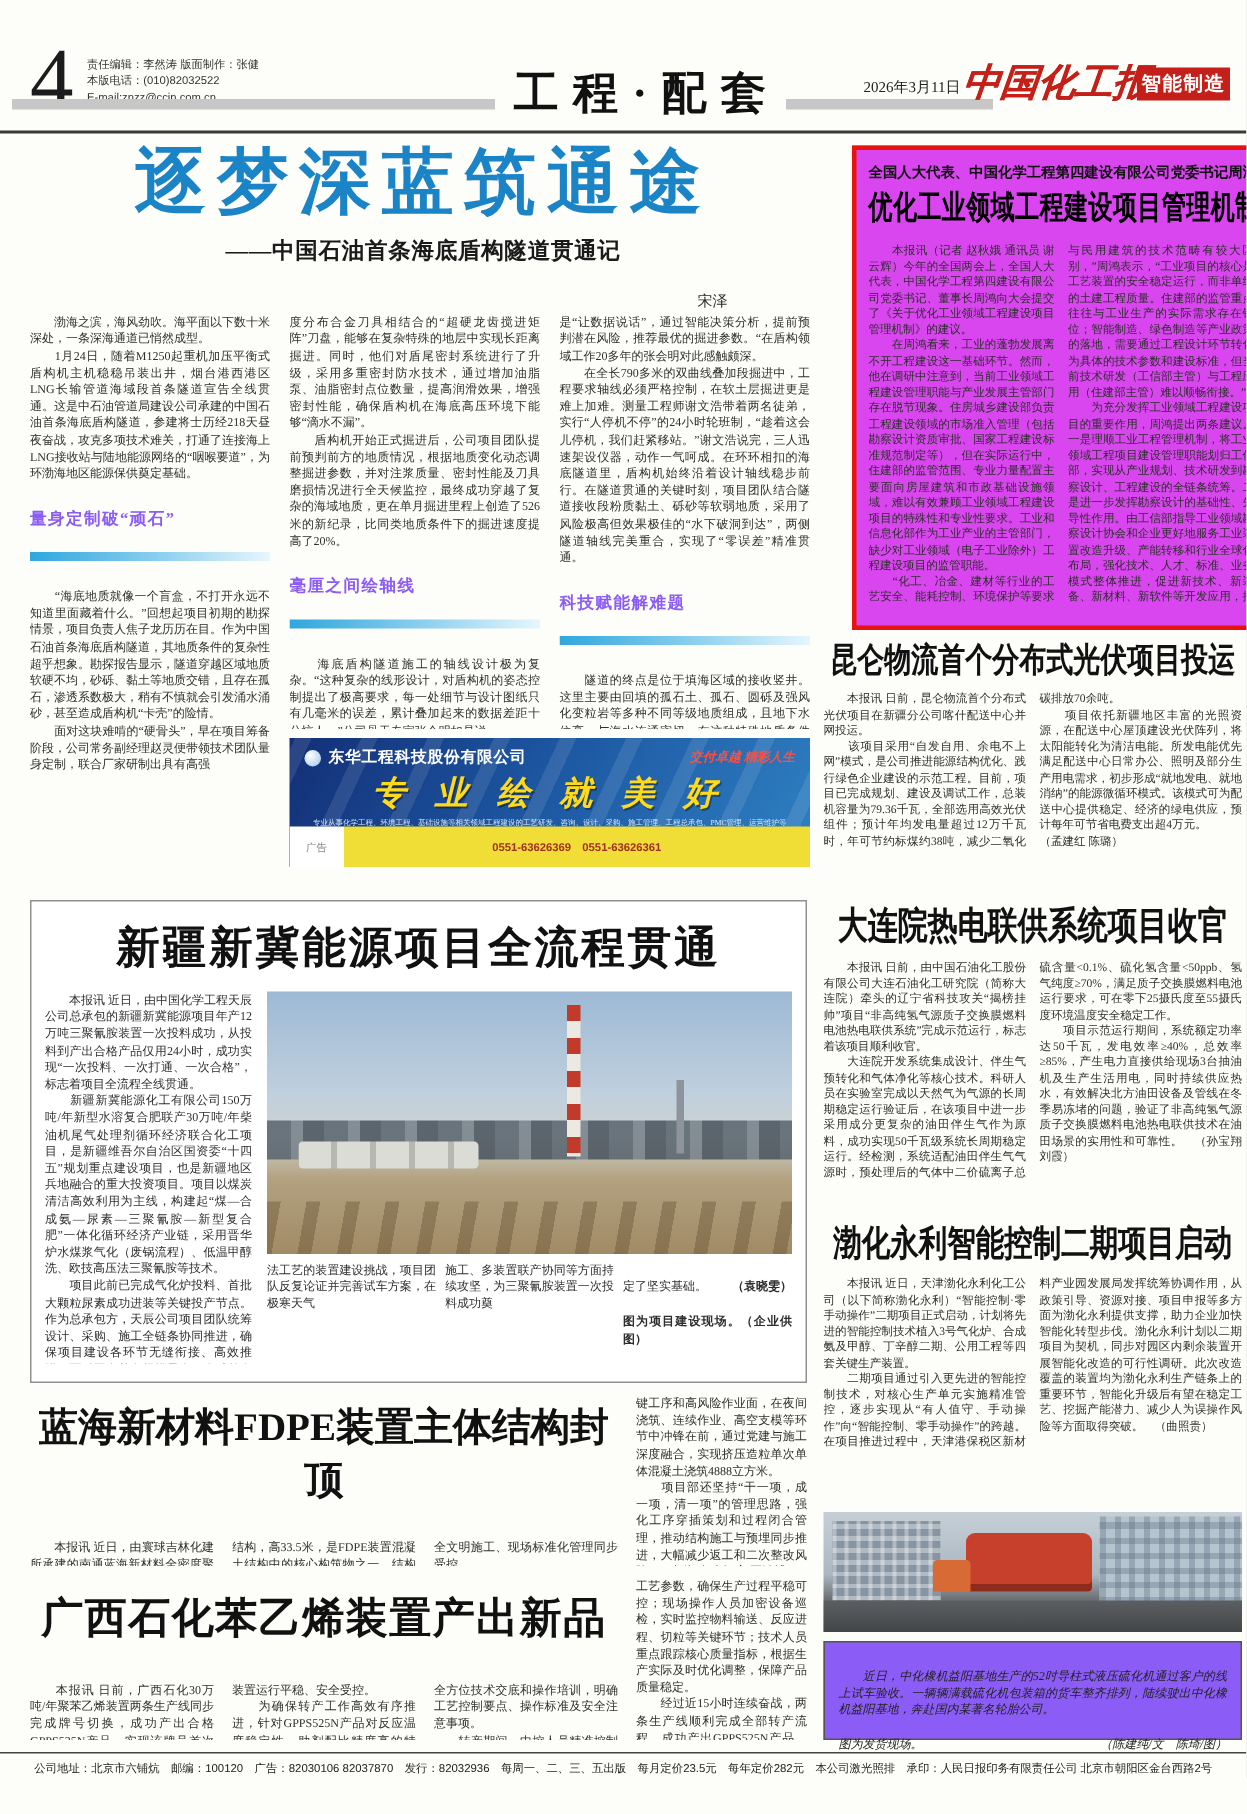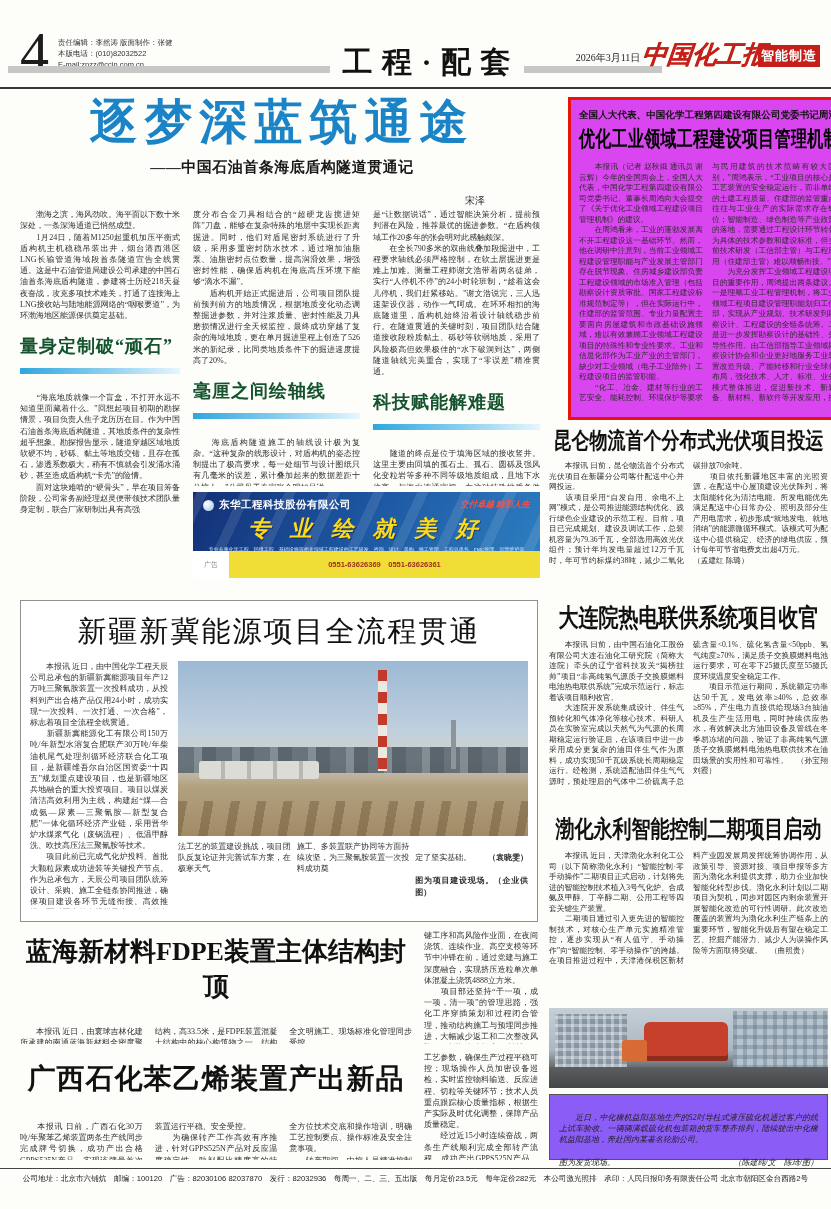--- a/index.html
+++ b/index.html
@@ -25,42 +25,42 @@
   
   .f-head{position:absolute;left:28px;top:96px;width:508px;text-align:center;}
   .f-headline{font-size:48px;font-weight:bold;color:#1b84c6;letter-spacing:7px;line-height:1.1;}
   .f-sub{margin-top:9px;font-size:15px;font-weight:bold;letter-spacing:.5px;color:#1a1a1a;}
   .f-byline{position:absolute;left:430px;top:194px;width:90px;text-align:center;font-size:10px;}
   .f-body{position:absolute;left:20px;top:198px;width:520px;height:380px;display:flex;gap:13px;}
   .f-col1{width:160px;height:380px;overflow:hidden;}
   .f-right{flex:1;display:flex;flex-direction:column;}
   .f-cols23{display:flex;gap:13px;height:288px;overflow:hidden;}
   .f-col2,.f-col3{flex:1;overflow:hidden;}
-  .subhead{font-size:18px;font-weight:bold;letter-spacing:1px;margin:9px 0 0;color:#14532d;white-space:normal;}
+  .subhead{font-size:11px;font-weight:bold;letter-spacing:1px;margin:9px 0 0;color:#8b5cf6;white-space:normal;}
   .bluebar{height:6px;background:linear-gradient(90deg,#2fa7dd 0%,#8ed0ef 55%,#e7f6fd 100%);margin:4px 0 7px;}
   
   .ad{margin-top:6px;height:86px;position:relative;overflow:hidden;color:#fff;
       background:linear-gradient(118deg,#132f76 0%,#1c55a0 45%,#2f80c2 100%);}
   .ad:before{content:"";position:absolute;inset:-20px;
       background:repeating-linear-gradient(115deg,transparent 0 30px,rgba(255,255,255,.10) 30px 40px);}
   .ad-top{display:flex;align-items:center;gap:5px;padding:6px 10px 0;position:relative;}
   .ad-logo-icon{width:11px;height:11px;border-radius:50%;background:radial-gradient(circle at 35% 35%,#fff,#9cc3e8);}
   .ad-company{font-size:10.5px;font-weight:bold;letter-spacing:.5px;font-family:"Liberation Sans",sans-serif;}
   .ad-tagline{margin-left:auto;color:#ff4f40;font-size:8.5px;font-weight:bold;font-style:italic;}
   .ad-slogan{position:relative;text-align:center;font-size:22px;font-weight:bold;font-style:italic;
       color:#ffd91b;letter-spacing:7px;margin-top:2px;text-shadow:1px 1px 0 rgba(0,0,0,.35);}
   .ad-small{position:relative;font-size:5px;line-height:6.5px;color:#d6e7f7;text-align:center;padding:3px 14px 0;}
   .ad-strip{position:absolute;left:0;right:0;bottom:0;height:27px;display:flex;align-items:center;
       background:linear-gradient(90deg,#ffffff 0 36px,#f0dd35 36px 100%);font-family:"Liberation Sans",sans-serif;}
   .ad-strip-label{width:36px;text-align:center;font-size:7px;color:#888;}
   .ad-strip-phones{flex:1;text-align:center;font-size:7.5px;font-weight:bold;color:#a03020;}
   
   .xj{position:absolute;left:20px;top:600px;width:518px;height:322px;border:1px solid #909090;
       box-sizing:border-box;padding:4px 9px;background:#fff;}
-  .xj-headline{text-align:center;font-size:29px;font-weight:normal;letter-spacing:2px;margin:7px 0 9px;color:#111;}
+  .xj-headline{text-align:center;font-size:29px;font-weight:bold;letter-spacing:2px;margin:7px 0 9px;color:#111;}
   .xj-content{display:flex;gap:10px;height:248px;}
   .xj-col1{width:138px;overflow:hidden;}
   .xj-right{flex:1;display:flex;flex-direction:column;}
   .xj-photo{height:198px;position:relative;overflow:hidden;background:linear-gradient(180deg,#9db9d4 0%,#c0d0de 40%,#cfd2cc 55%,#b2a07e 72%,#a18b66 100%);}
   .xj-plant{position:absolute;left:0;right:0;top:49%;height:15%;opacity:.85;
       background:repeating-linear-gradient(90deg,#57636e 0 16px,#76818b 16px 24px,#47525d 24px 38px);}
   .xj-tanks{position:absolute;left:6%;top:57%;width:120px;height:18px;border-radius:3px;
       background:repeating-linear-gradient(90deg,#dcdcd6 0 22px,#b8b8b2 22px 26px);}
   .xj-chimney{position:absolute;left:57%;top:5%;width:9px;height:58%;
       background:repeating-linear-gradient(180deg,#c23b2a 0 11px,#ece8e2 11px 22px);}

